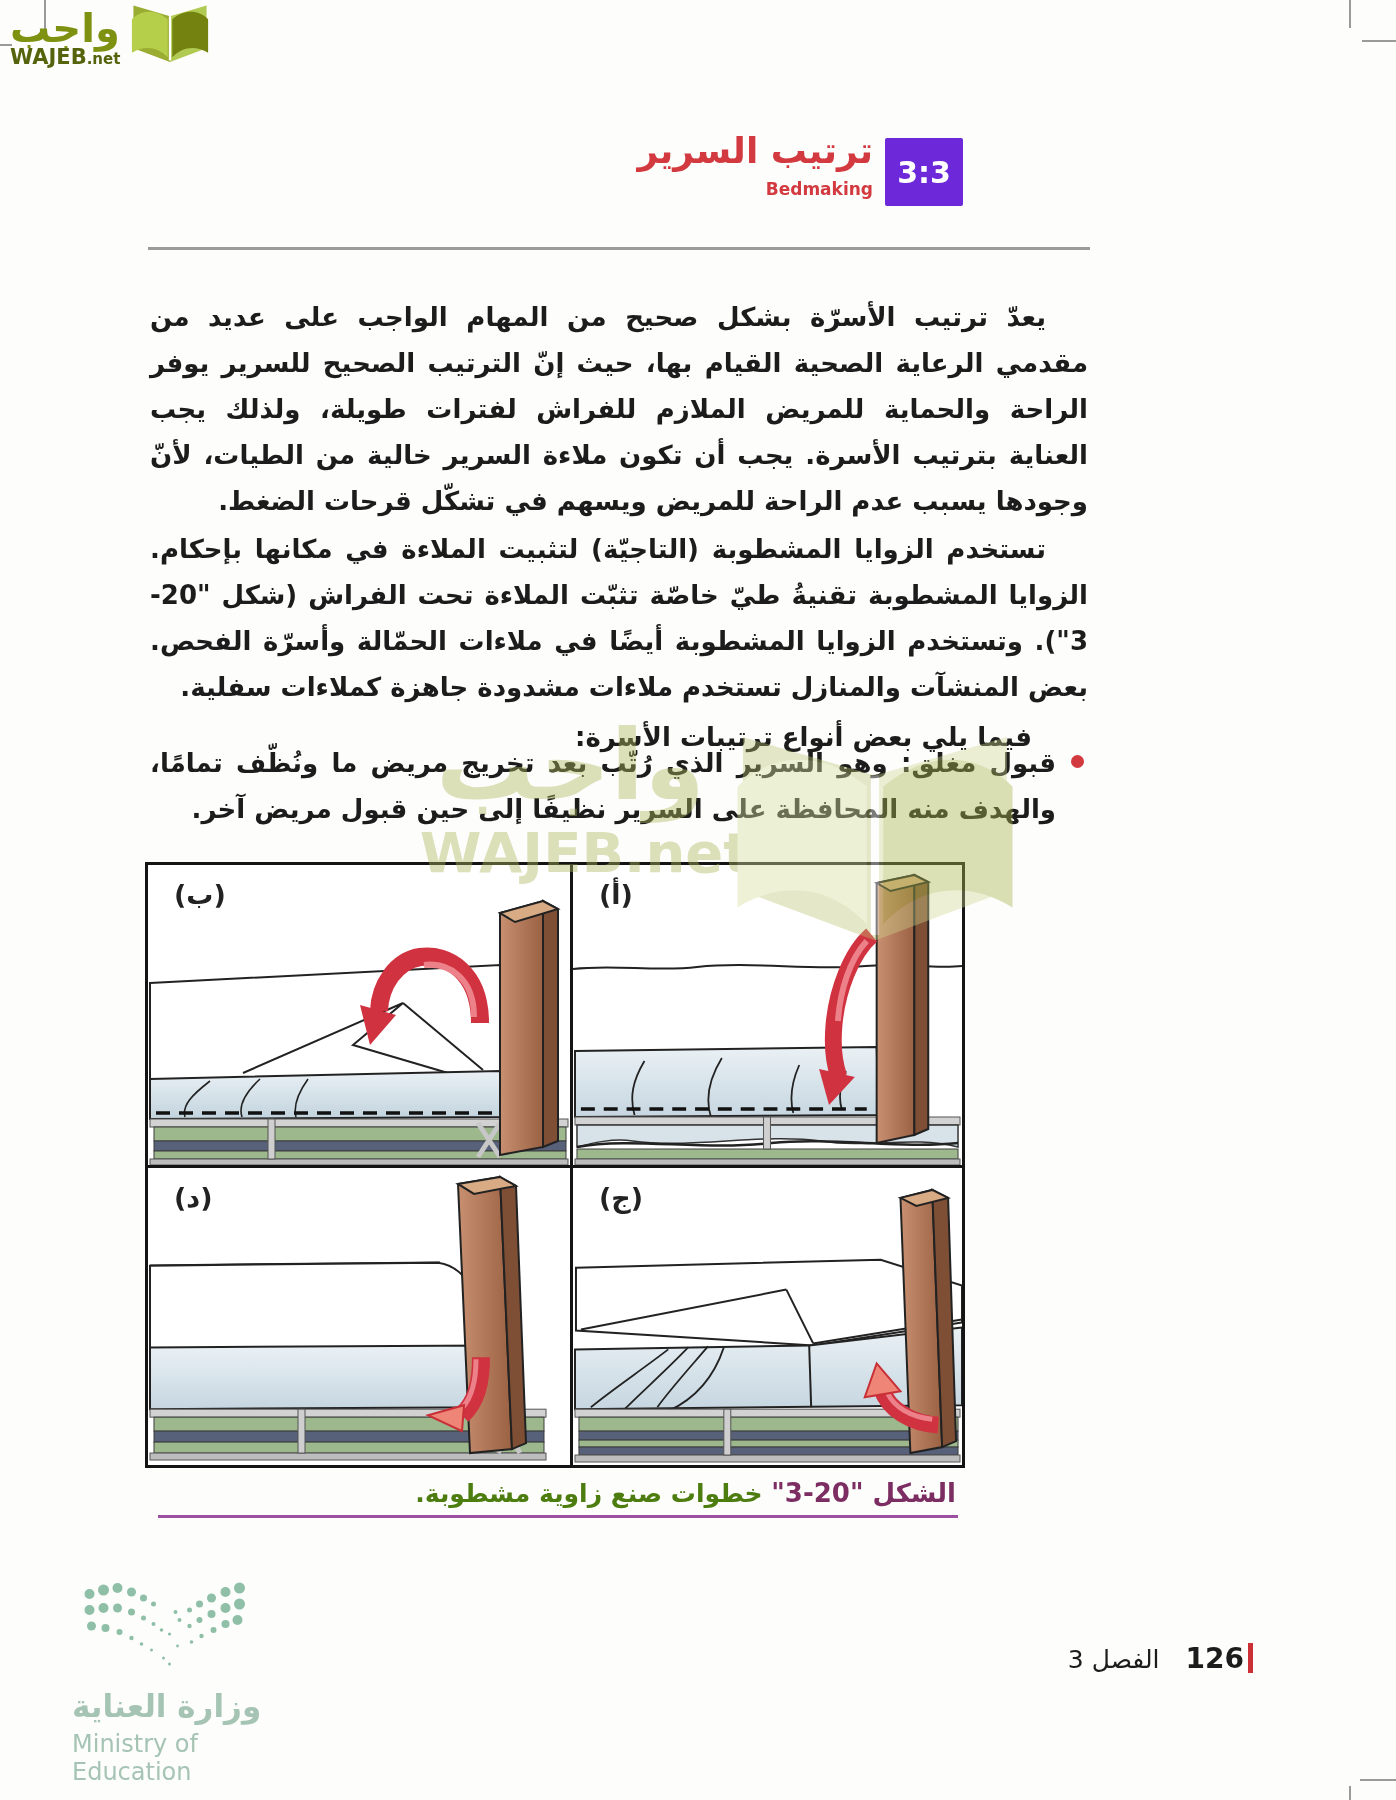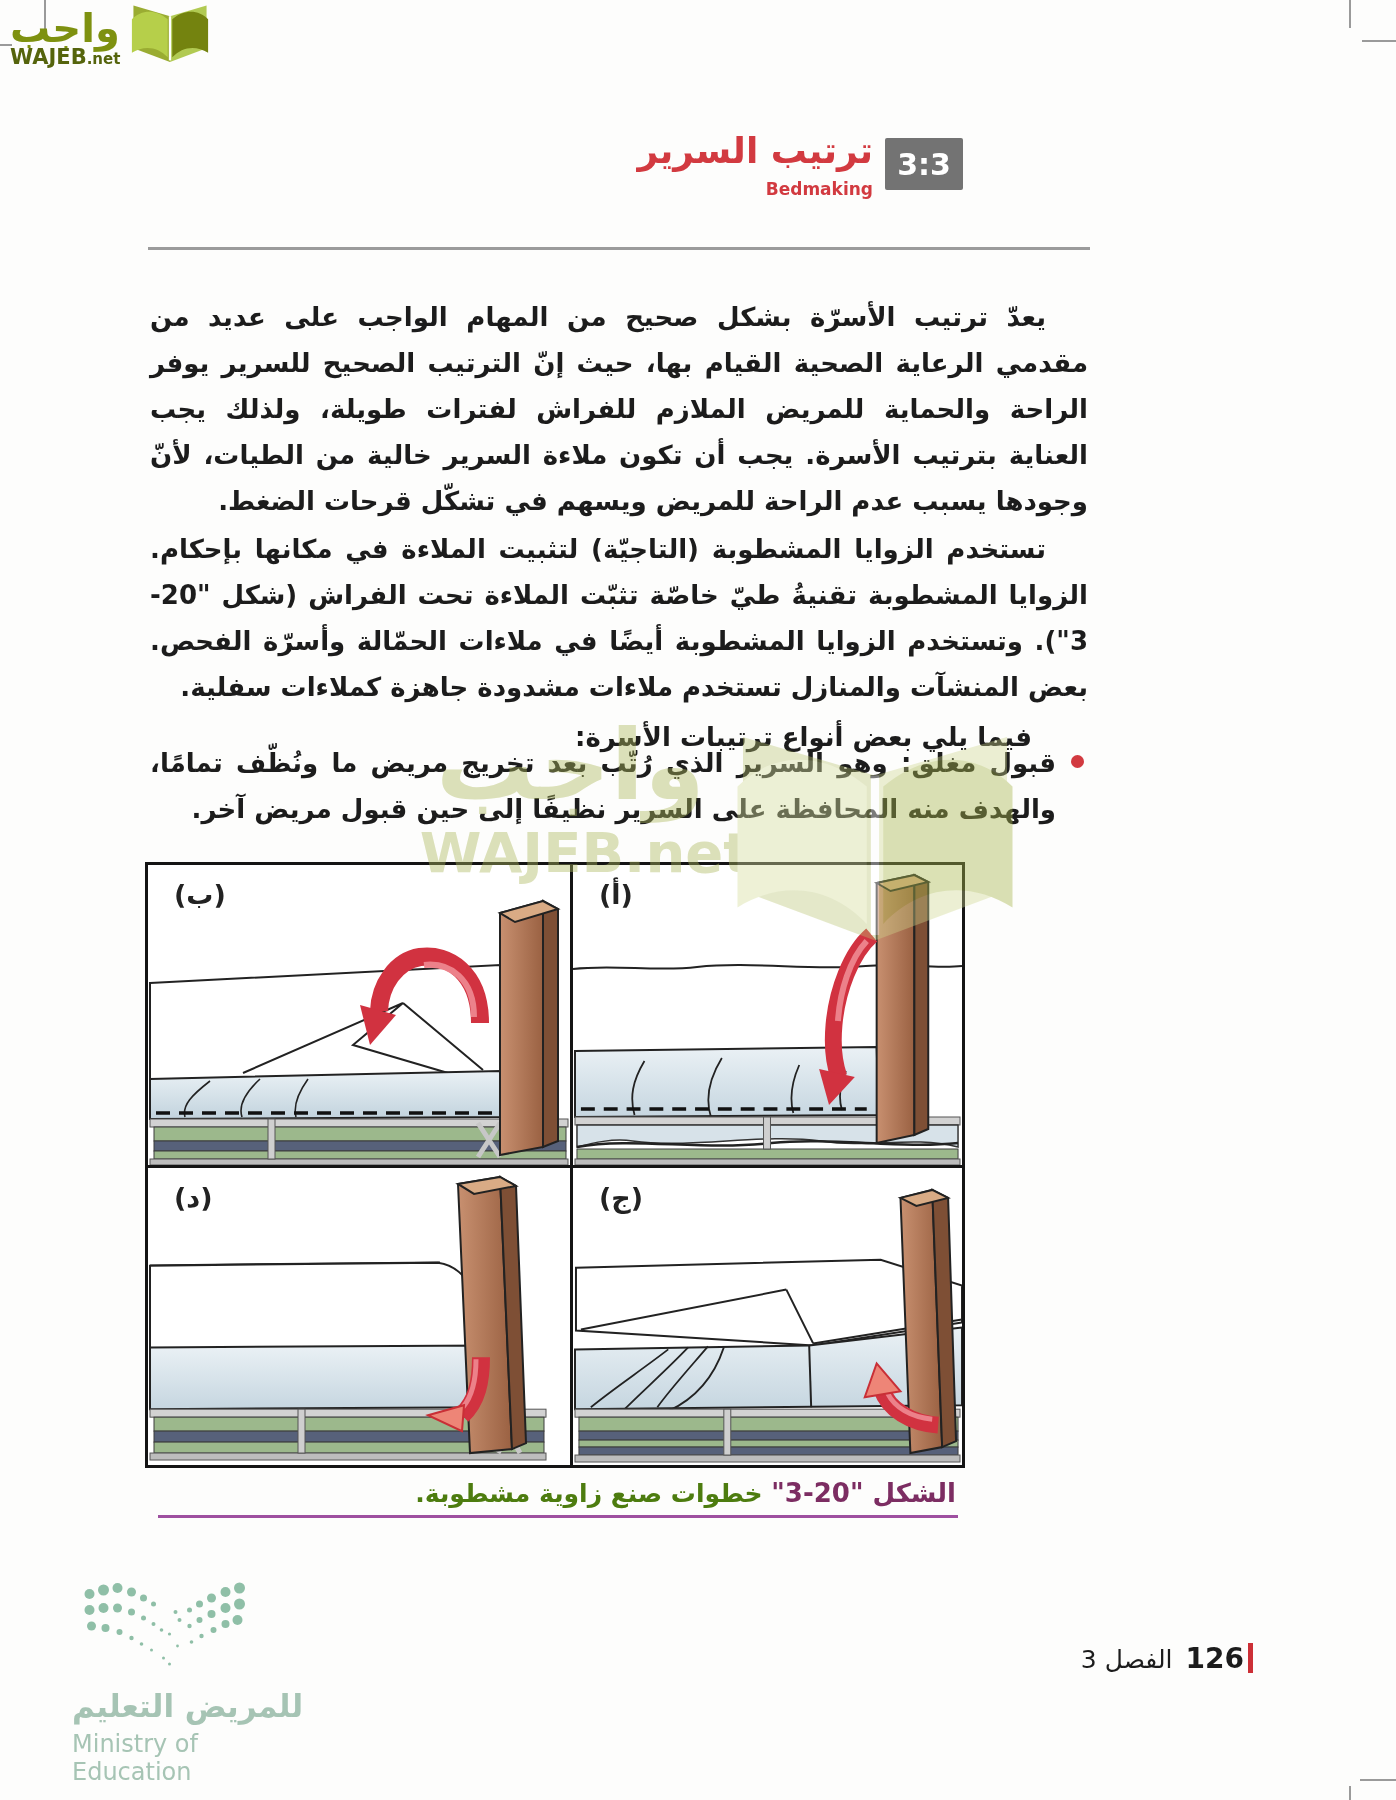--- a/index.html
+++ b/index.html
@@ -7,21 +7,21 @@
        font-family:"DejaVu Sans","Liberation Sans",sans-serif;}
   
   .mark{position:absolute;background:#9a9a9a;}
   
   .wajeb{position:absolute;left:10px;top:4px;display:flex;align-items:flex-start;gap:4px;}
   .wajeb .txt{text-align:left;padding-top:6px;}
   .wajeb .ar{font-size:40px;font-weight:700;color:#7e9110;line-height:36px;letter-spacing:1px;}
   .wajeb .lat{font-size:21px;font-weight:700;color:#55640c;line-height:22px;}
   .wajeb .lat .net{font-size:15px;}
   
-  .secbox{position:absolute;left:885px;top:138px;width:78px;height:52px;background:#737373;
+  .secbox{position:absolute;left:885px;top:138px;width:78px;height:68px;background:#6d28d9;
           color:#fff;font-size:30px;font-weight:700;display:flex;align-items:center;justify-content:center;
           border-radius:2px;font-family:"DejaVu Sans",sans-serif;}
   .sectitle{position:absolute;right:523px;top:130px;text-align:right;color:#d23a40;}
   .sectitle .ar{font-size:36px;font-weight:700;direction:rtl;}
   .sectitle .en{font-size:17px;font-weight:700;margin-top:8px;}
   .hdivider{position:absolute;left:148px;top:247px;width:942px;height:3px;background:#9b9b9b;}
   
   .para{position:absolute;left:150px;width:938px;direction:rtl;text-align:justify;
         font-size:26px;line-height:46px;font-weight:700;color:#1c1c1c;}
   .indent{text-indent:42px;}
@@ -45,21 +45,21 @@
   .caption .lbl{color:#7c2d62;font-weight:700;}
   .caption .txt{color:#4d7c0f;font-weight:700;font-size:25px;}
   .capline{position:absolute;left:158px;top:1515px;width:800px;height:3px;background:#9e50a0;}
   
   .ministry{position:absolute;left:72px;top:1576px;width:240px;color:#a6c4b4;}
   .ministry .mar{font-size:31px;font-weight:700;direction:rtl;text-align:left;margin-top:8px;letter-spacing:1px;}
   .ministry .men{font-size:24px;margin-top:6px;}
   .ministry .myr{font-size:18px;margin-top:12px;}
   .pageno{position:absolute;right:152px;top:1642px;direction:rtl;color:#1c1c1c;white-space:nowrap;}
   .pageno .num{font-size:28px;font-weight:700;}
-  .pageno .chap{font-size:25px;margin-right:13px;}
+  .pageno .chap{font-size:25px;margin-right:26px;}
   .redtick{position:absolute;left:1248px;top:1643px;width:5px;height:30px;background:#cc2f36;}
 </style>
 </head>
 <body>
 
 <div class="mark" style="left:44px;top:0;width:2px;height:40px;"></div>
 <div class="mark" style="left:0;top:44px;width:12px;height:2px;"></div>
 <div class="mark" style="left:1349px;top:0;width:2px;height:28px;"></div>
 <div class="mark" style="left:1362px;top:40px;width:34px;height:2px;"></div>
 <div class="mark" style="left:1349px;top:1786px;width:2px;height:14px;"></div>
@@ -283,21 +283,21 @@
         <circle cx="146" cy="48" r="4"></circle>
         <circle cx="134" cy="54" r="3"></circle>
         <circle cx="122" cy="60" r="2.2"></circle>
         <circle cx="112" cy="66" r="1.8"></circle>
       <circle cx="96" cy="36" r="2"></circle>
         <circle cx="90" cy="58" r="1.6"></circle>
         <circle cx="98" cy="70" r="1.4"></circle>
         <circle cx="90" cy="88" r="1.5"></circle>
     </g>
   </svg>
-  <div class="mar">للمريض التعليم</div>
+  <div class="mar">وزارة العناية</div>
   <div class="men">Ministry of Education</div>
   <div class="myr">2025 - 1447</div>
 </div>
 
 <div class="pageno">
   <span class="num">126</span><span class="chap">الفصل 3</span>
 </div>
 <div class="redtick"></div>
 
 </body></html>

